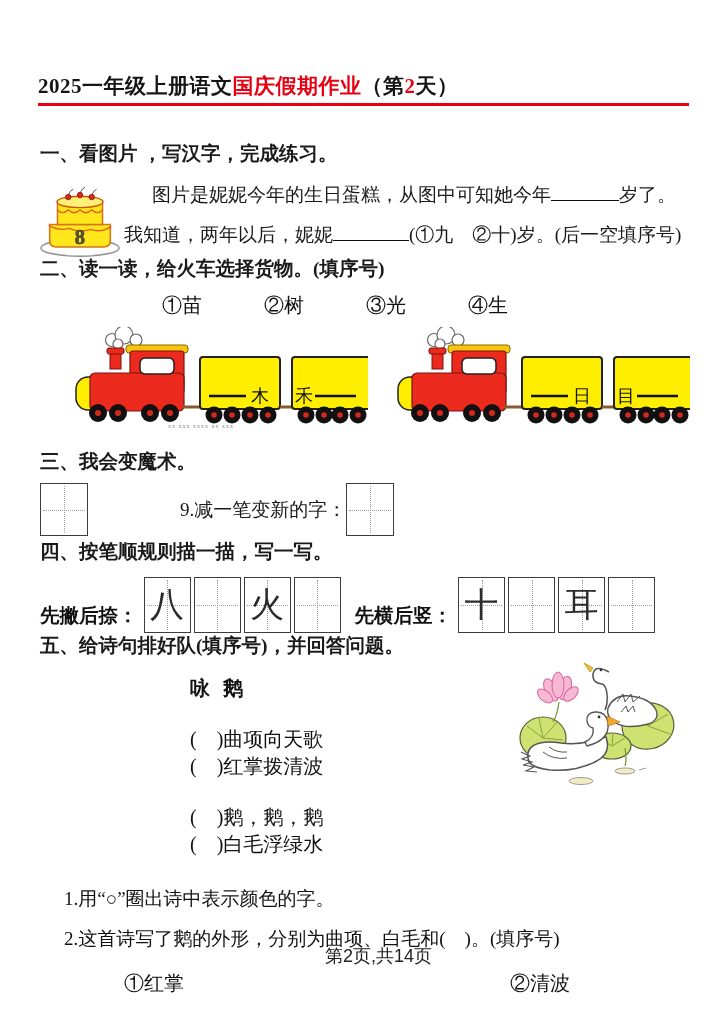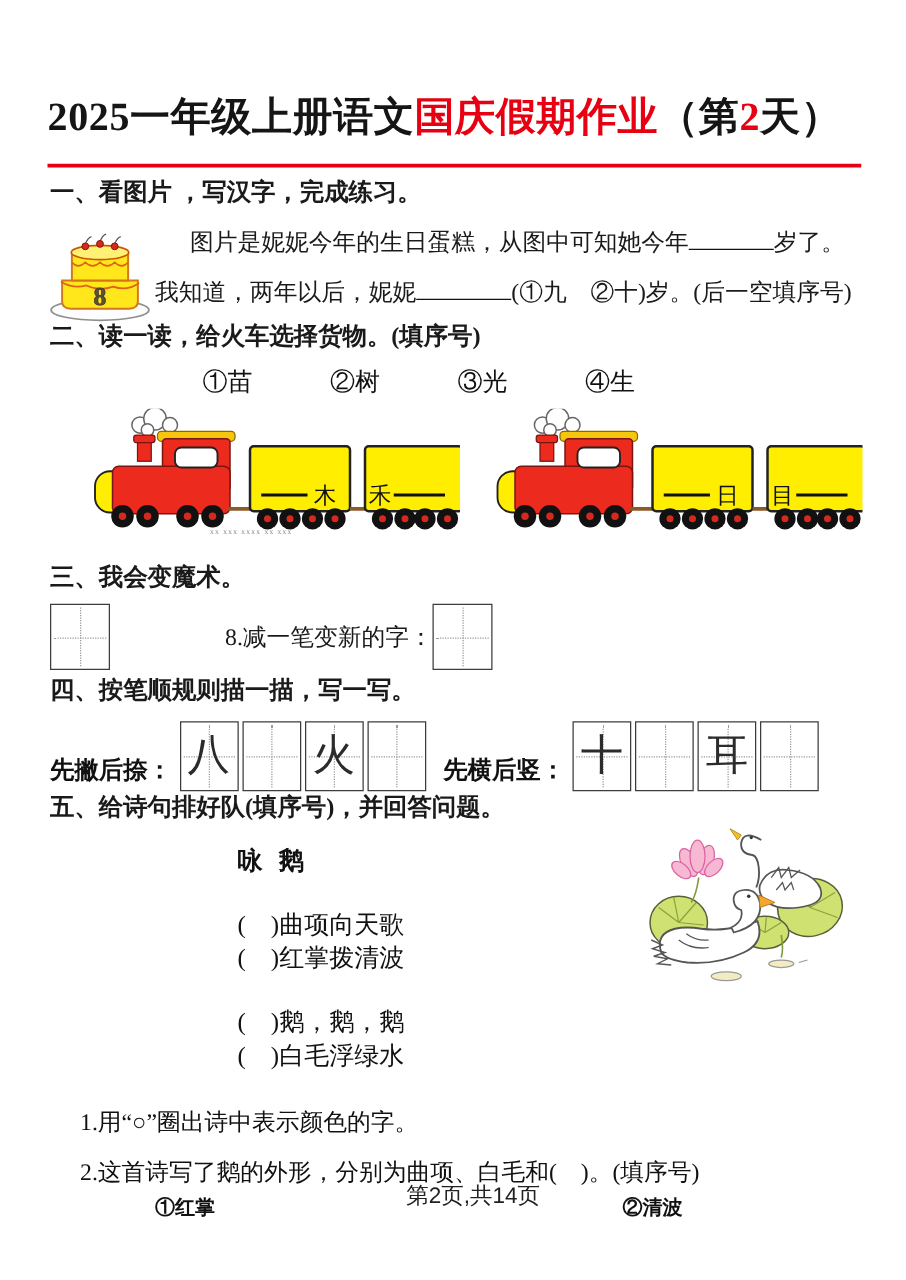--- a/index.html
+++ b/index.html
@@ -5,22 +5,22 @@
   * { margin:0; padding:0; box-sizing:border-box; }
   html,body { background:#ffffff; }
   .page {
     position:relative; width:725px; height:1024px; background:#ffffff;
     font-family:"Liberation Serif","DejaVu Serif",serif; color:#111;
     overflow:hidden;
   }
   
   .title-block {
     position:absolute; top:72px; left:38px; right:36px;
-    border-bottom:3px solid #e60012; padding-bottom:15px;
-    font-size:32px; font-weight:bold; letter-spacing:.5px; white-space:nowrap;
+    border-bottom:3px solid #e60012; padding-bottom:3px;
+    font-size:21px; font-weight:bold; letter-spacing:.5px; white-space:nowrap;
   }
   .t-red { color:#e60012; }
   .t-black { color:#151515; }
   
   .sec-heading { font-size:19.5px; font-weight:600; color:#1a1a1a; }
   .body-text { font-size:19px; color:#1a1a1a; }
   .blank { display:inline-block; border-bottom:1.7px solid #111; height:15px; vertical-align:baseline; }
   .w70 { width:68px; } .w78 { width:76px; } 
   
   .sec1 { position:absolute; top:140px; left:40px; right:34px; }
@@ -56,21 +56,21 @@
   .sec5 { position:absolute; top:632px; left:40px; right:34px; }
   .poem { margin-left:150px; width:340px; font-size:20px; }
   .poem-title { font-weight:600; letter-spacing:4px; margin-top:16px; }
   .poem-row { display:flex; margin-top:24px;flex-direction:column; }
   .poem-cell-l { width:168px; white-space:nowrap; }
   .poem-cell-r { white-space:nowrap; }
   .geese { position:absolute; top:26px; right:6px; }
   .q-line { margin-left:24px; font-size:19px; line-height:30px; }
   .q1 { margin-top:26px; }
   .q2 { margin-top:10px; }
-  .ans-row { display:flex; margin-top:2px; font-size:16px;font-weight:bold; }
+  .ans-row { display:flex; margin-top:16px; font-size:20px; }
   .ans-row .a1 { margin-left:84px; }
   .ans-row .a2 { margin-left:326px; }
   
   .footer { position:absolute; bottom:56px; left:0; right:0; text-align:center;
             font-size:18px; color:#222; font-family:"Liberation Sans","DejaVu Sans",sans-serif;padding-left:32px; }
   svg text { font-family:"Liberation Serif","DejaVu Serif",serif; }
 </style>
 </head>
 <body>
 
@@ -237,21 +237,21 @@
     </div>
     <div class="watermark">xx xxx xxxx xx xxx</div>
   </div>
 
   <div class="sec3">
     <div class="sec-heading">三、我会变魔术。</div>
     <div class="sec3-row">
       <span class="tzg">
           <span class="ch"></span>
         </span>
-      <span class="body-text item2">8.减一笔变新的字：</span>
+      <span class="body-text item2">9.减一笔变新的字：</span>
       <span class="tzg">
           <span class="ch"></span>
         </span>
     </div>
   </div>
 
   <div class="sec4">
     <div class="sec-heading">四、按笔顺规则描一描，写一写。</div>
     <div class="sec4-row">
       <span class="sec4-label">先撇后捺：</span>

